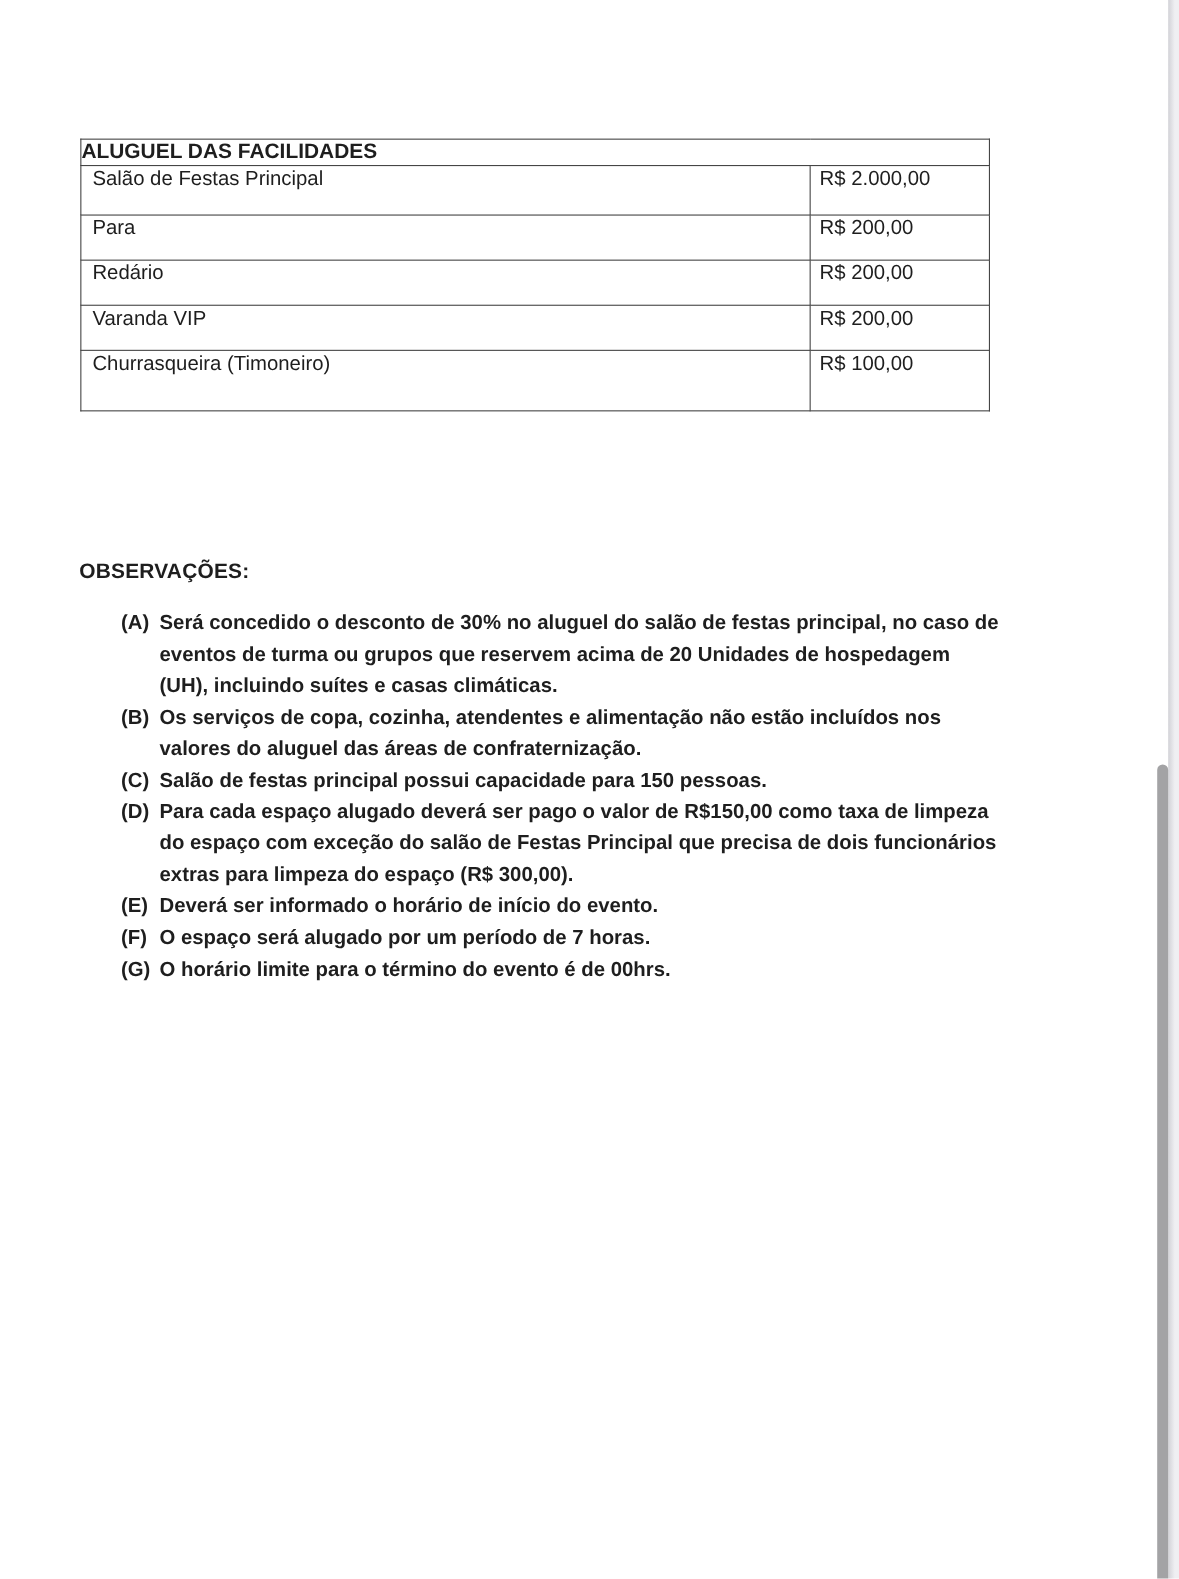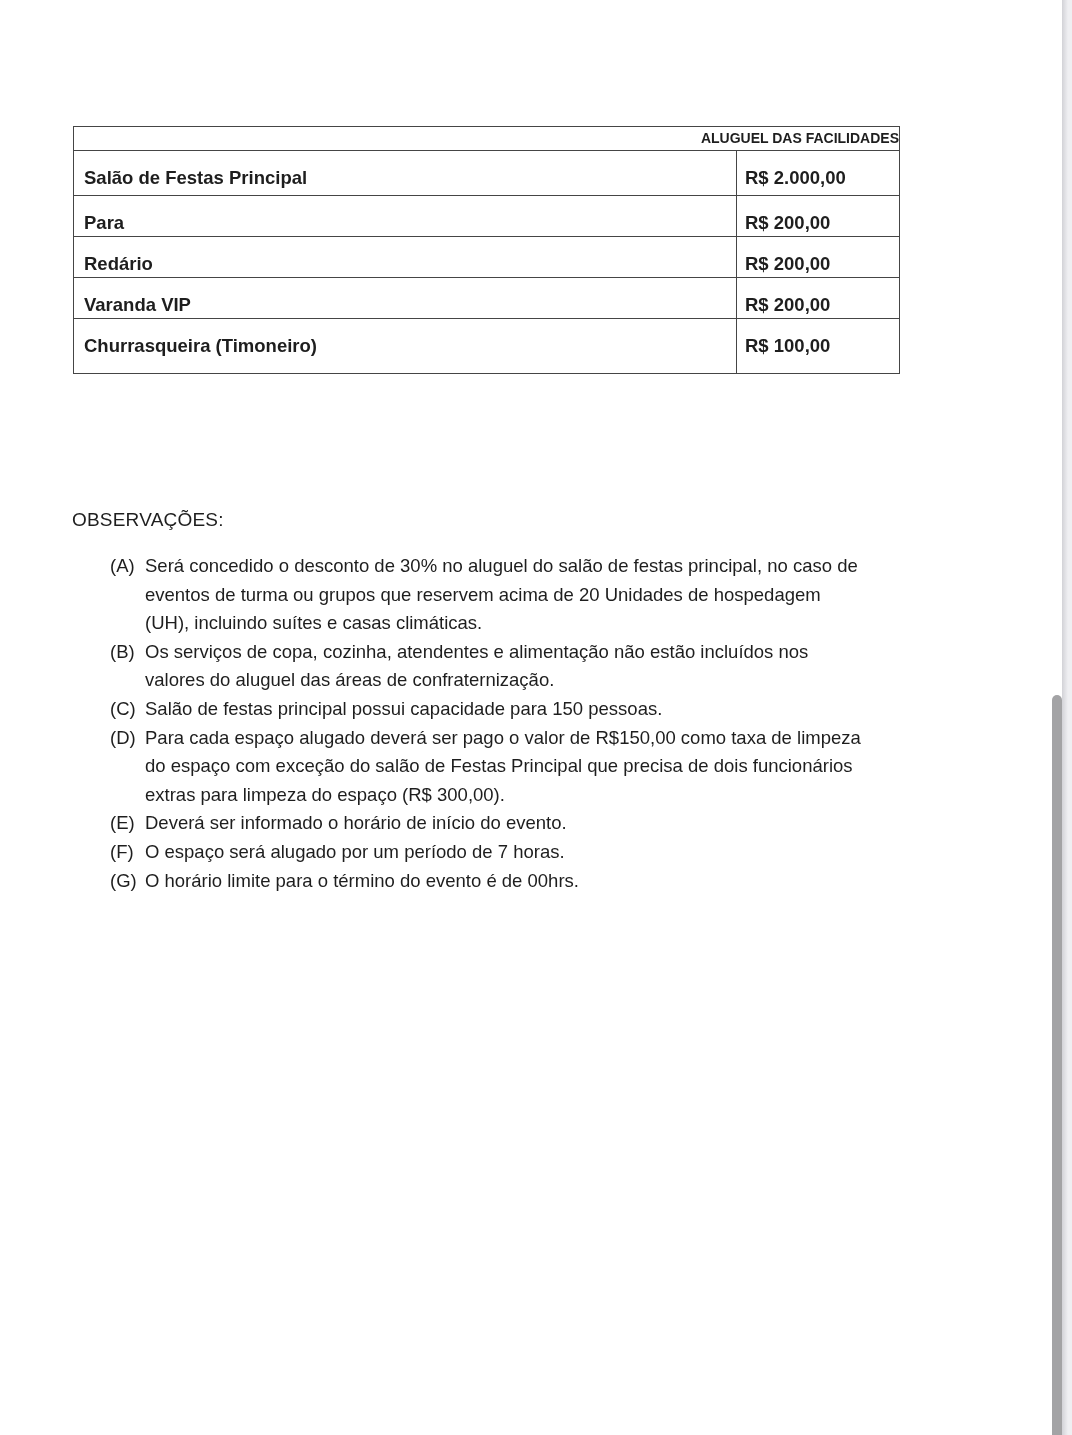--- a/index.html
+++ b/index.html
@@ -22,40 +22,40 @@
     font-size: 18.5px;
   }
   .facilities-table th,
   .facilities-table td {
     border: 1.5px solid #454545;
     vertical-align: top;
     overflow: hidden;
   }
   .facilities-table th.title-cell {
     height: 22px;
-    font-size: 14px;
+    font-size: 19px;
     font-weight: bold;
-    text-align: right;
+    text-align: left;
     padding: 0;
     line-height: 23px;
   }
-  .facilities-table td { padding: 16px 4px 0 10px; font-weight: bold; }
+  .facilities-table td { padding: 0 4px 0 10px; }
   .facilities-table td.price-cell { padding-left: 8px; }
   .col-label { width: 663px; }
   .col-price { width: 163px; }
   tbody tr.r1 { height: 45px; }
   tbody tr.r2 { height: 41px; }
   tbody tr.r3 { height: 41px; margin-top: 40px; }
   tbody tr.r4 { height: 41px; }
   tbody tr.r5 { height: 42px; }
   tbody tr.r6 { height: 55px; }
   tbody tr.r7 { height: 45px; }
 
   
-  .obs { position: absolute; left: 72px; top: 509px; }
+  .obs { position: absolute; left: 72px; top: 509px; font-weight: bold; }
   .obs-heading {
     font-size: 19px;
     line-height: 22px;
     letter-spacing: 0.2px;
   }
   .obs-list { margin-top: 21px; margin-left: 38px; }
   .obs-item {
     display: flex;
     font-size: 18.5px;
     line-height: 28.6px;

